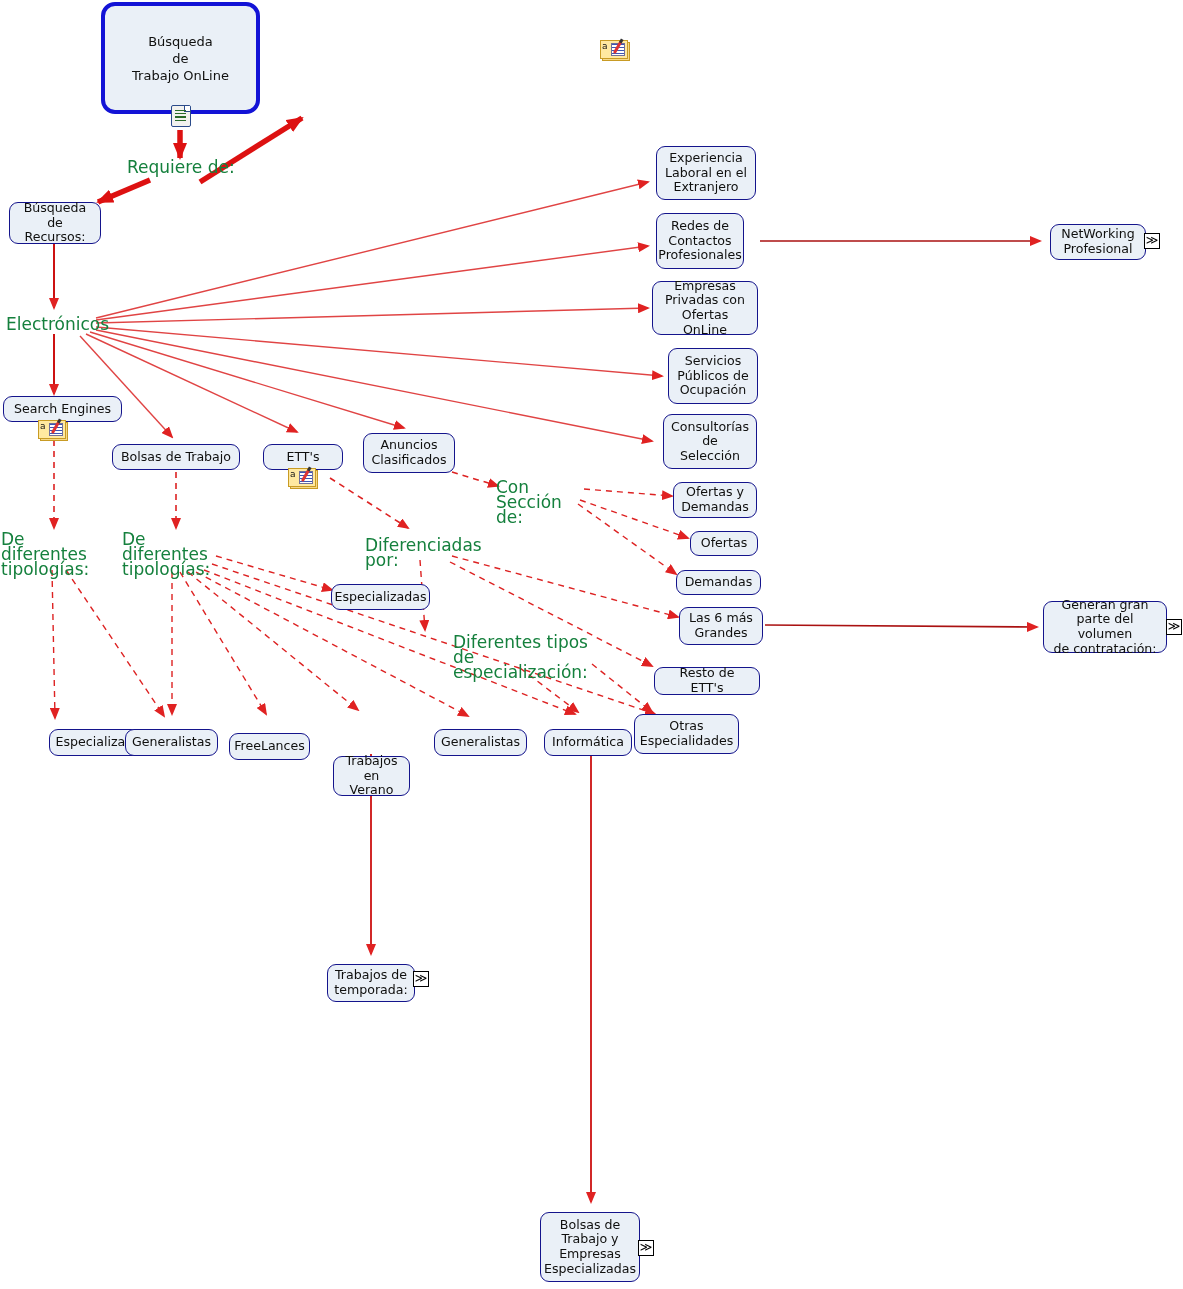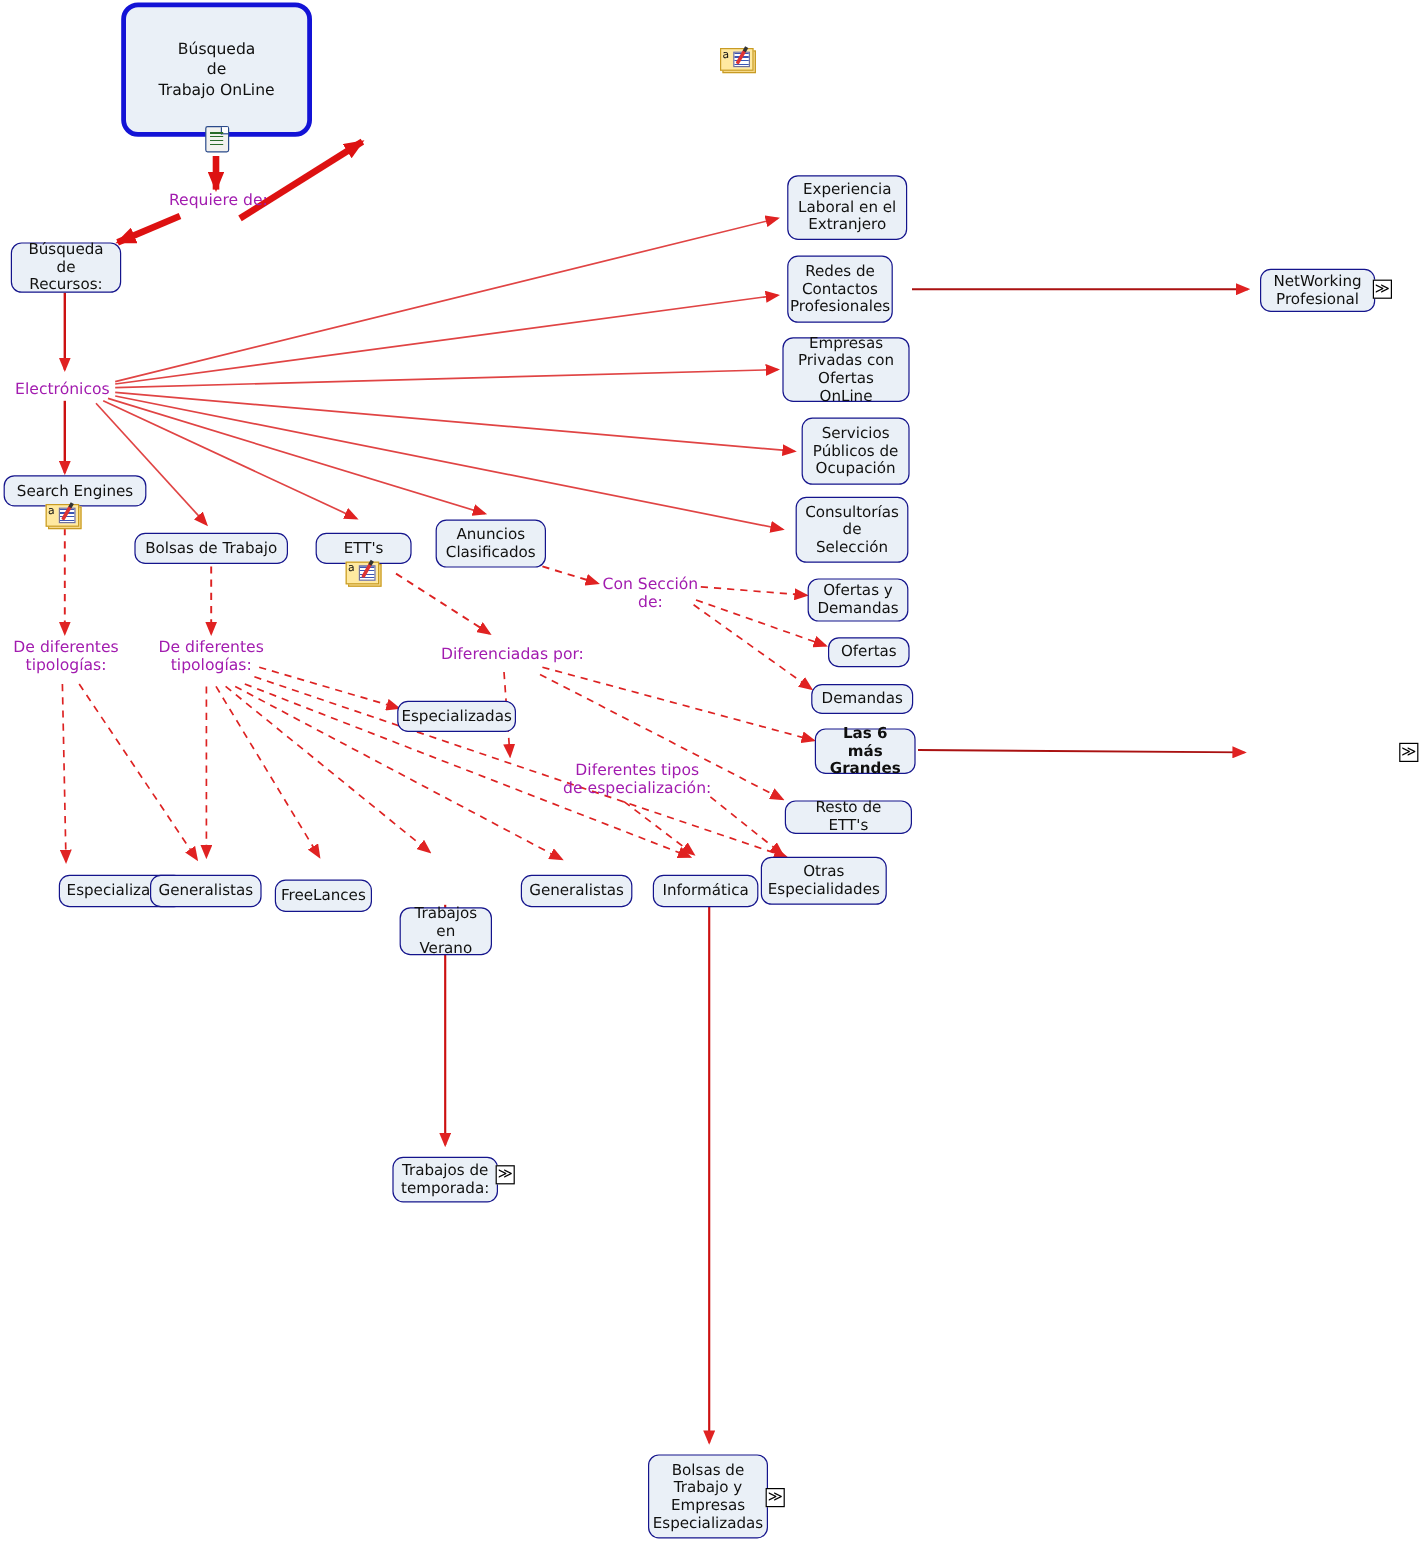--- a/index.html
+++ b/index.html
@@ -25,24 +25,24 @@
   }
   .node.root{
     border:4px solid #1313d6;
     border-radius:14px;
     background:#eaf0f7;
     font-size:13px;
     line-height:17px;
   }
   .label{
     position:absolute;
-    color:#a21caf;
-    font-size:13px;
+    color:#15803d;
+    font-size:17px;
     line-height:15px;
-    text-align:center;
+    text-align:left;
     white-space:pre-line;
     z-index:5;
   }
   
   .note-icon{
     position:absolute;
     width:28px;height:19px;
     z-index:9;
   }
   .note-icon .body{
@@ -226,26 +226,29 @@
 Selección</div>
 
   <div class="node" style="left:1050px;top:224px;width:96px;height:36px;">NetWorking
 Profesional</div>
   <div class="expand" style="left:1144px;top:233px;">≫</div>
 
   <div class="node" style="left:673px;top:482px;width:84px;height:36px;">Ofertas y
 Demandas</div>
   <div class="node" style="left:690px;top:531px;width:68px;height:25px;">Ofertas</div>
   <div class="node" style="left:676px;top:570px;width:85px;height:25px;">Demandas</div>
-  <div class="node" style="left:679px;top:607px;width:84px;height:38px;font-weight:bold;">Las 6 más
+  <div class="node" style="left:679px;top:607px;width:84px;height:38px;">Las 6 más
 Grandes</div>
   <div class="node" style="left:654px;top:667px;width:106px;height:28px;">Resto de ETT's</div>
 
   <div class="node" style="left:331px;top:584px;width:99px;height:26px;">Especializadas</div>
 
+  <div class="node" style="left:1043px;top:601px;width:124px;height:52px;">Generan gran
+parte del volumen
+de contratación:</div>
   <div class="expand" style="left:1166px;top:619px;">≫</div>
 
   <div class="node" style="left:5px;top:729px;width:105px;height:27px;margin-left:44px;">Especializados</div>
   <div class="node" style="left:125px;top:729px;width:93px;height:27px;">Generalistas</div>
   <div class="node" style="left:229px;top:733px;width:81px;height:27px;">FreeLances</div>
   <div class="node" style="left:333px;top:714px;width:77px;height:40px;margin-top:42px;">Trabajos
 en Verano</div>
   <div class="node" style="left:434px;top:729px;width:93px;height:27px;">Generalistas</div>
   <div class="node" style="left:544px;top:729px;width:88px;height:27px;">Informática</div>
   <div class="node" style="left:634px;top:714px;width:105px;height:40px;">Otras

